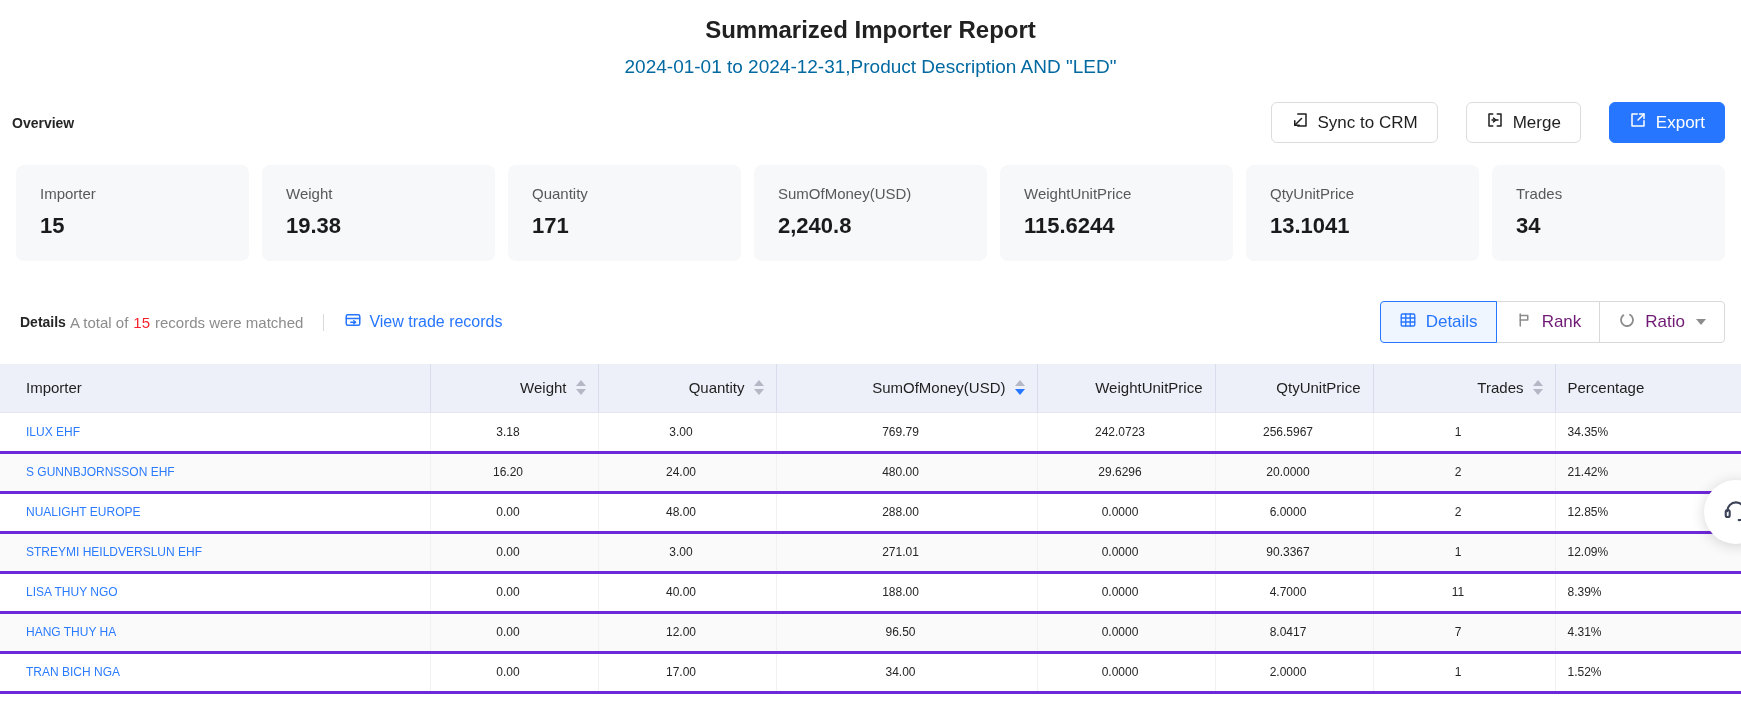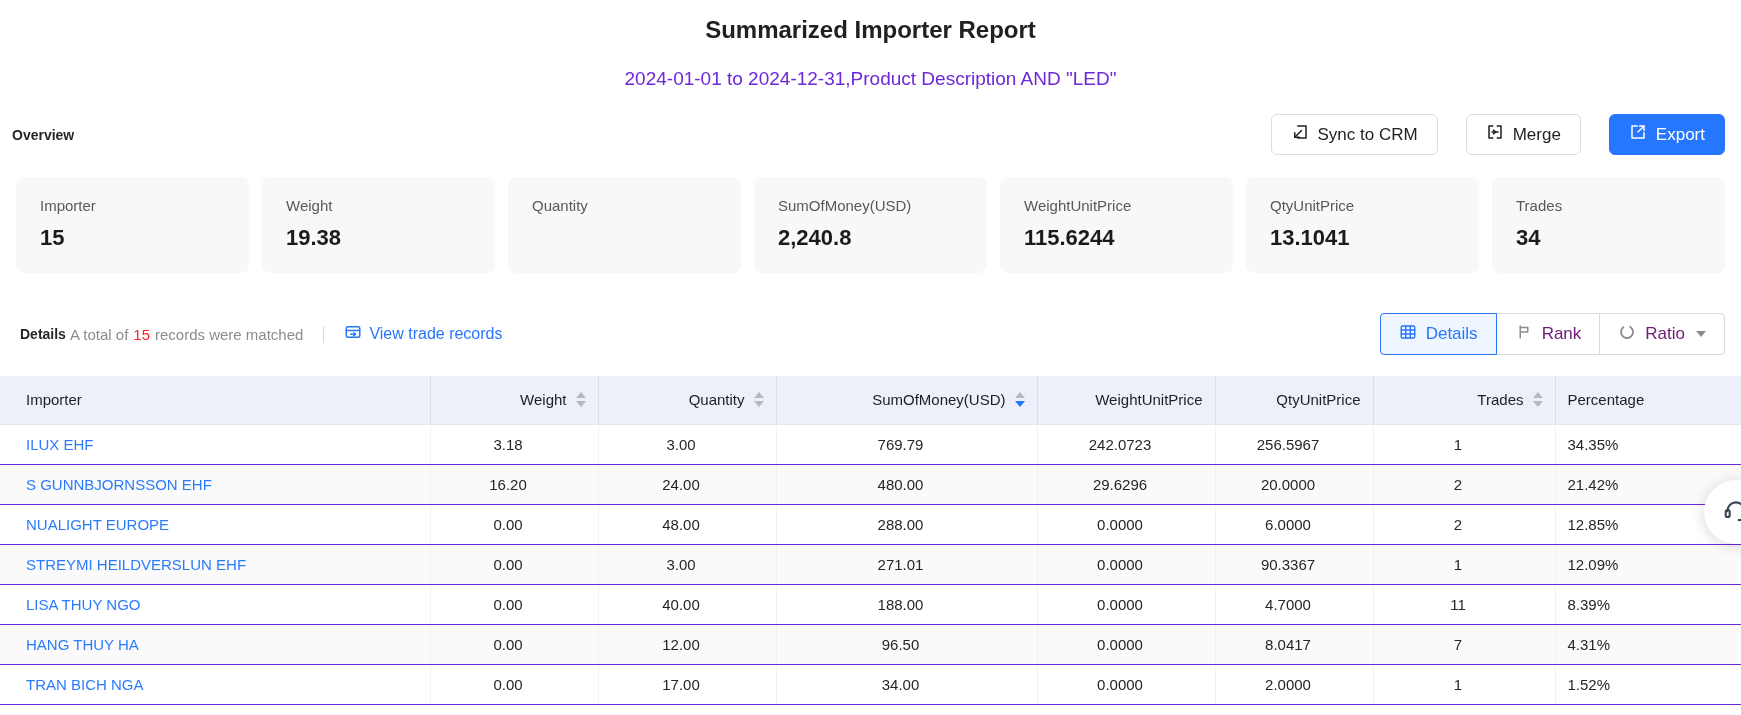--- a/index.html
+++ b/index.html
@@ -2,21 +2,21 @@
 <html><head>
 <meta charset="utf-8">
 <style>
   * { box-sizing: border-box; margin: 0; padding: 0; }
   html, body { width: 1741px; height: 715px; overflow: hidden; background: #fff;
     font-family: "Liberation Sans", "DejaVu Sans", sans-serif; color: #1f1f1f; }
 
   
   .page-head { text-align: center; padding-top: 16px; }
   .page-title { font-size: 24px; font-weight: bold; color: #212121; }
-  .page-subtitle { font-size: 19px; color: #6d28d9; margin-top: 24px; }
+  .page-subtitle { font-size: 19px; color: #0369a1; margin-top: 12px; }
 
   
   .overview-row { display: flex; justify-content: space-between; align-items: center;
     padding: 0 16px 0 12px; margin-top: 24px; }
   .section-label { font-size: 14px; font-weight: bold; color: #262626; }
   .ov-buttons { display: flex; gap: 28px; }
   .btn { display: inline-flex; align-items: center; gap: 9px; height: 41px; padding: 0 19px;
     background: #fff; border: 1px solid #dcdcdc; border-radius: 6px; font-size: 17px;
     color: #1f1f1f; cursor: pointer; }
   .btn svg { flex: none; }
@@ -49,21 +49,21 @@
     border-right: 5px solid transparent; border-top: 6px solid #8c8c8c; margin-left: 2px; }
 
   
   table { width: 1741px; margin-top: 21px; border-collapse: collapse; table-layout: fixed; }
   th { height: 48px; background: #edf0f9; font-size: 15px; font-weight: 500; color: #1f1f1f;
     border-right: 1px solid #d9dcea; border-bottom: 1px solid #e3e6f0; }
   th:last-child { border-right: none; margin-top: 7px; }
   .th-inner { display: flex; align-items: center; }
   .th-inner.left { justify-content: flex-start; padding-left: 26px; }
   .th-inner.right { justify-content: flex-end; padding-right: 12px; }
-  td { height: 40px; font-size: 15px; color: #262626; border-bottom: 1px solid #6d28d9;
+  td { height: 40px; font-size: 12px; color: #262626; border-bottom: 3px solid #6d28d9;
     border-right: 1px solid #f1f1f1; background: #fff; }
   td:last-child { border-right: none; }
   tr.stripe td { background: #fafafa; }
   td.c-imp { padding-left: 26px; }
   td.c-imp a { color: #2b7bff; text-decoration: none; cursor: pointer; }
   td.num { text-align: center; padding-right: 12px; margin-left: 12px; }
   td.pct { text-align: left; padding-left: 12px; }
 
   .sort { display: inline-flex; flex-direction: column; gap: 3px; margin-left: 9px; }
   .cu { width: 0; height: 0; border-left: 5px solid transparent; border-right: 5px solid transparent;
@@ -127,20 +127,21 @@
   <div class="card">
     <div class="card-label">Importer</div>
     <div class="card-value">15</div>
   </div>
   <div class="card">
     <div class="card-label">Weight</div>
     <div class="card-value">19.38</div>
   </div>
   <div class="card">
     <div class="card-label">Quantity</div>
+    <div class="card-value">171</div>
   </div>
   <div class="card">
     <div class="card-label">SumOfMoney(USD)</div>
     <div class="card-value">2,240.8</div>
   </div>
   <div class="card">
     <div class="card-label">WeightUnitPrice</div>
     <div class="card-value">115.6244</div>
   </div>
   <div class="card">

